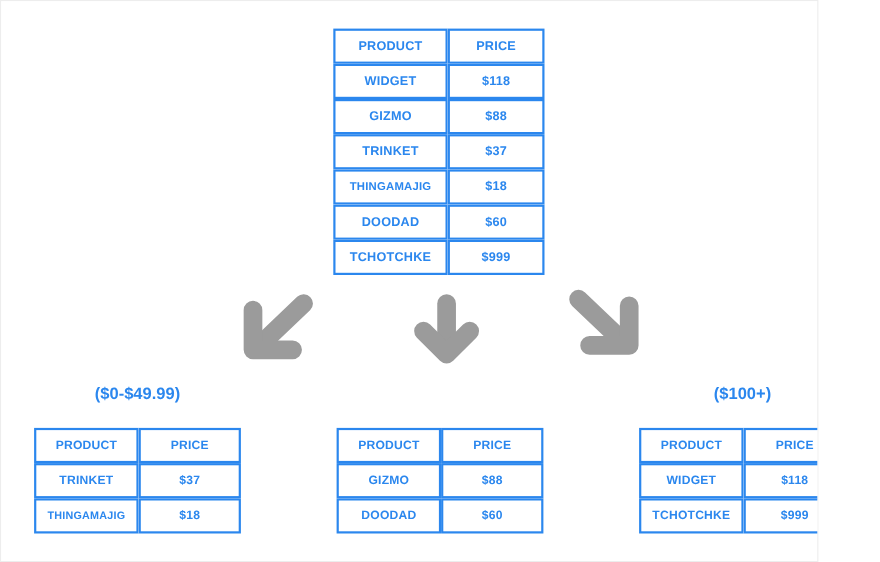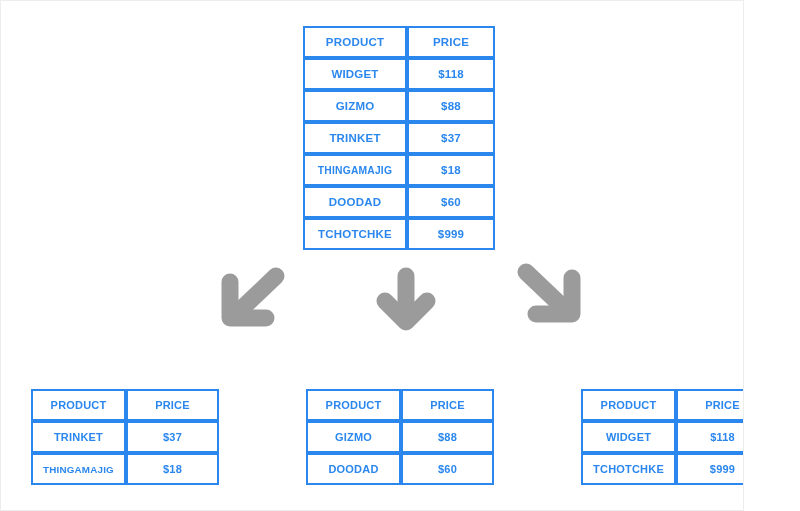--- a/index.html
+++ b/index.html
@@ -101,20 +101,22 @@
 
   <svg class="arrow" style="left:513px; top:260px;" width="70" height="66" viewBox="0 0 70 66">
     <g stroke="#9b9b9b" stroke-width="17" stroke-linecap="round" fill="none">
       <line x1="12" y1="11" x2="54" y2="51"></line>
     </g>
     <g stroke="#9b9b9b" stroke-width="17" stroke-linecap="round" stroke-linejoin="round" fill="none">
       <polyline points="22,53 58,53 58,17"></polyline>
     </g>
   </svg>
 
+  <div class="group-label" style="left:30px; top:349px; width:188px;">($0-$49.99)</div>
+  <div class="group-label" style="left:580px; top:349px; width:188px;">($100+)</div>
 
   <div class="dtable group-table" style="left:30px; top:388px; width:188px; height:96px;">
       <div class="cell" style="left: 0px; top: 0px; width: 95px; height: 32px; font-size: 11px;">PRODUCT</div>
       <div class="cell" style="left: 95px; top: 0px; width: 93px; height: 32px; font-size: 11px;">PRICE</div>
       <div class="cell" style="left: 0px; top: 32px; width: 95px; height: 32px; font-size: 11px;">TRINKET</div>
       <div class="cell" style="left: 95px; top: 32px; width: 93px; height: 32px; font-size: 11px;">$37</div>
       <div class="cell" style="left: 0px; top: 64px; width: 95px; height: 32px; font-size: 9.8px;">THINGAMAJIG</div>
       <div class="cell" style="left: 95px; top: 64px; width: 93px; height: 32px; font-size: 11px;">$18</div>
     </div>
   <div class="dtable group-table" style="left:305px; top:388px; width:188px; height:96px;">

